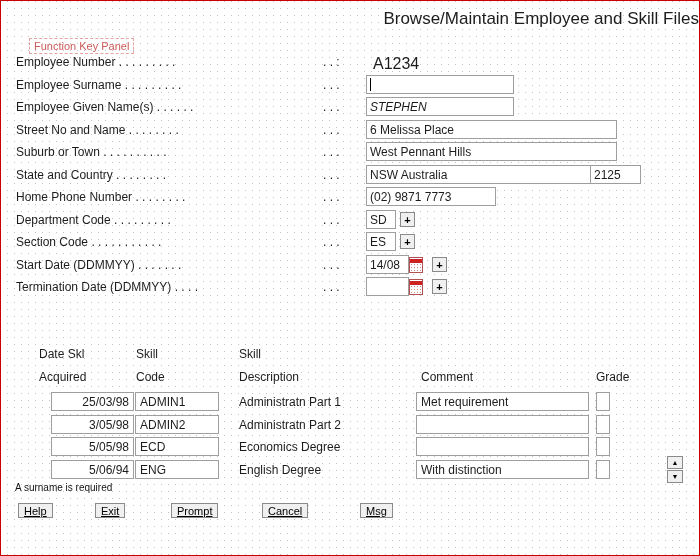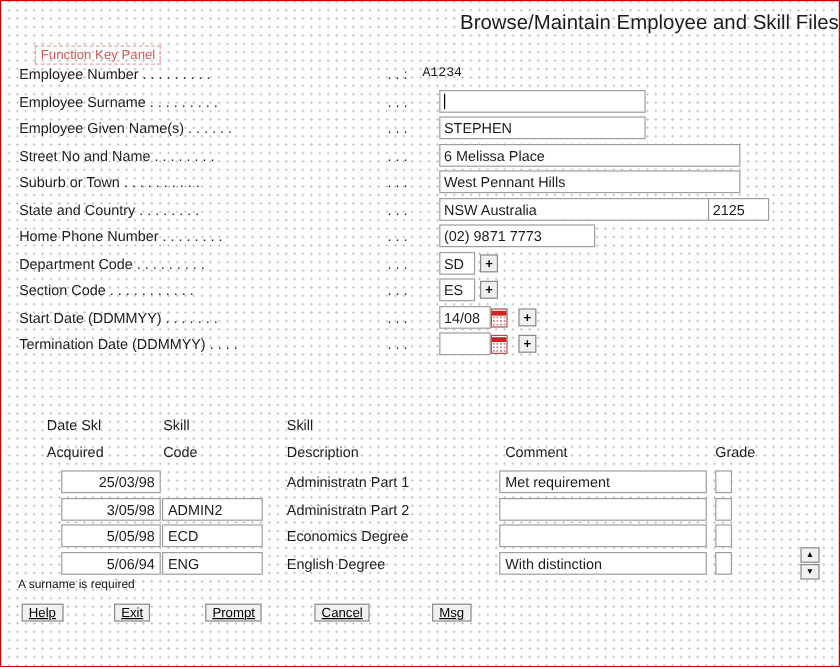--- a/index.html
+++ b/index.html
@@ -21,29 +21,29 @@
 
   .fkp {
     position:absolute; left:28px; top:37px;
     border:1px dashed #e9a2a2; color:#cc5a5a;
     font-size:11px; padding:1px 4px; white-space:nowrap;
   }
 
   .frow { position:absolute; left:0; width:100%; height:21px; }
   .flabel { position:absolute; left:15px; top:3px; font-size:12px; color:#1c1c1c; white-space:pre; }
   .fdots  { position:absolute; left:322px; top:3px; font-size:12px; color:#1c1c1c; white-space:pre; }
-  .fstatic{ position:absolute; left:351px; top:3px; font-size:11px; color:#1c1c1c;font-family:Liberation Mono, monospace; }
+  .fstatic{ position:absolute; left:372px; top:3px; font-size:16px; color:#1c1c1c; }
 
   .finput {
     position:absolute; left:365px; top:0; height:19px;
     border:1px solid #9e9e9e; background:#ffffff;
     font-family:"Liberation Sans", sans-serif; font-size:12px;
     padding:0 3px; color:#1c1c1c; outline:none;
   }
-  .w172 { width:172px; }
+  .w172 { width:148px;font-style:italic; }
   .w215 { width:251px; }
   .w130 { width:130px; }
   .w30  { width:30px; }
   .wdate{ width:43px; }
   .wpost{ left:589px; width:51px; }
 
   .caret { position:absolute; left:369px; top:3px; width:1px; height:13px; background:#000; }
 
   .plusbtn {
     position:absolute; top:2px; width:15px; height:15px;
@@ -189,20 +189,21 @@
   <span class="th" style="left:38px;top:369px">Acquired</span>
   <span class="th" style="left:135px;top:346px">Skill</span>
   <span class="th" style="left:135px;top:369px">Code</span>
   <span class="th" style="left:238px;top:346px">Skill</span>
   <span class="th" style="left:238px;top:369px">Description</span>
   <span class="th" style="left:420px;top:369px">Comment</span>
   <span class="th" style="left:595px;top:369px">Grade</span>
 
   <div class="srow" style="top:391px">
     <input class="sinput sdate" value="25/03/98" style="">
+    <input class="sinput scode" value="ADMIN1" style="">
     <span class="sdesc">Administratn Part 1</span>
     <input class="sinput scomment" value="Met requirement" style="">
     <input class="sinput sgrade" value="" style="">
   </div>
 
   <div class="srow" style="top:414px">
     <input class="sinput sdate" value="3/05/98" style="">
     <input class="sinput scode" value="ADMIN2" style="">
     <span class="sdesc">Administratn Part 2</span>
     <input class="sinput scomment" value="" style="">

